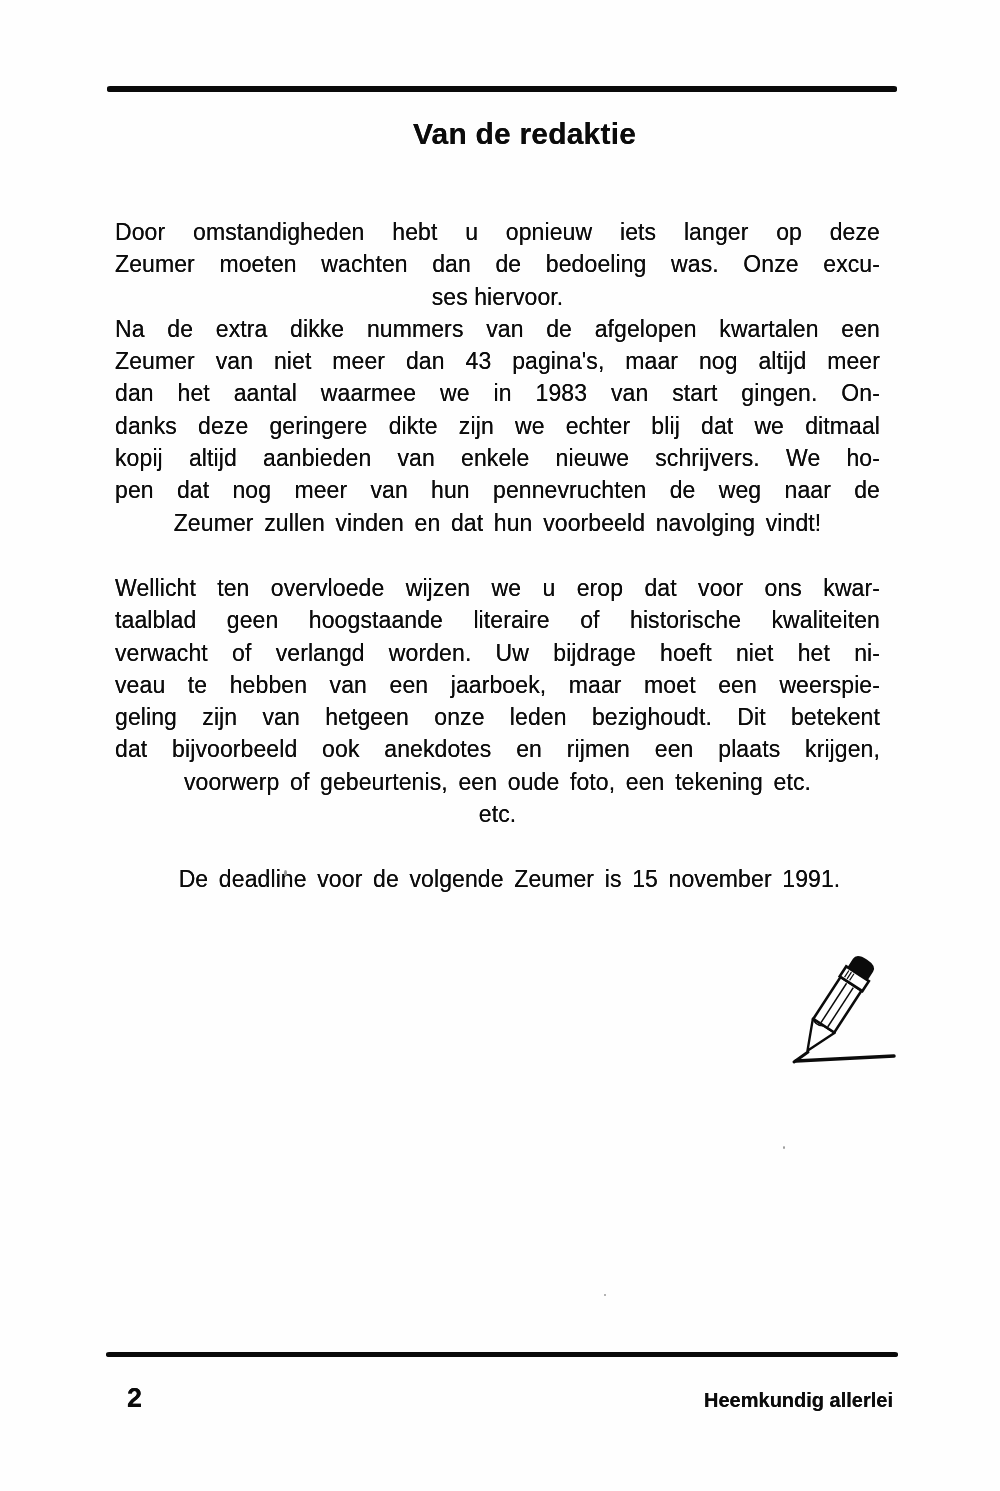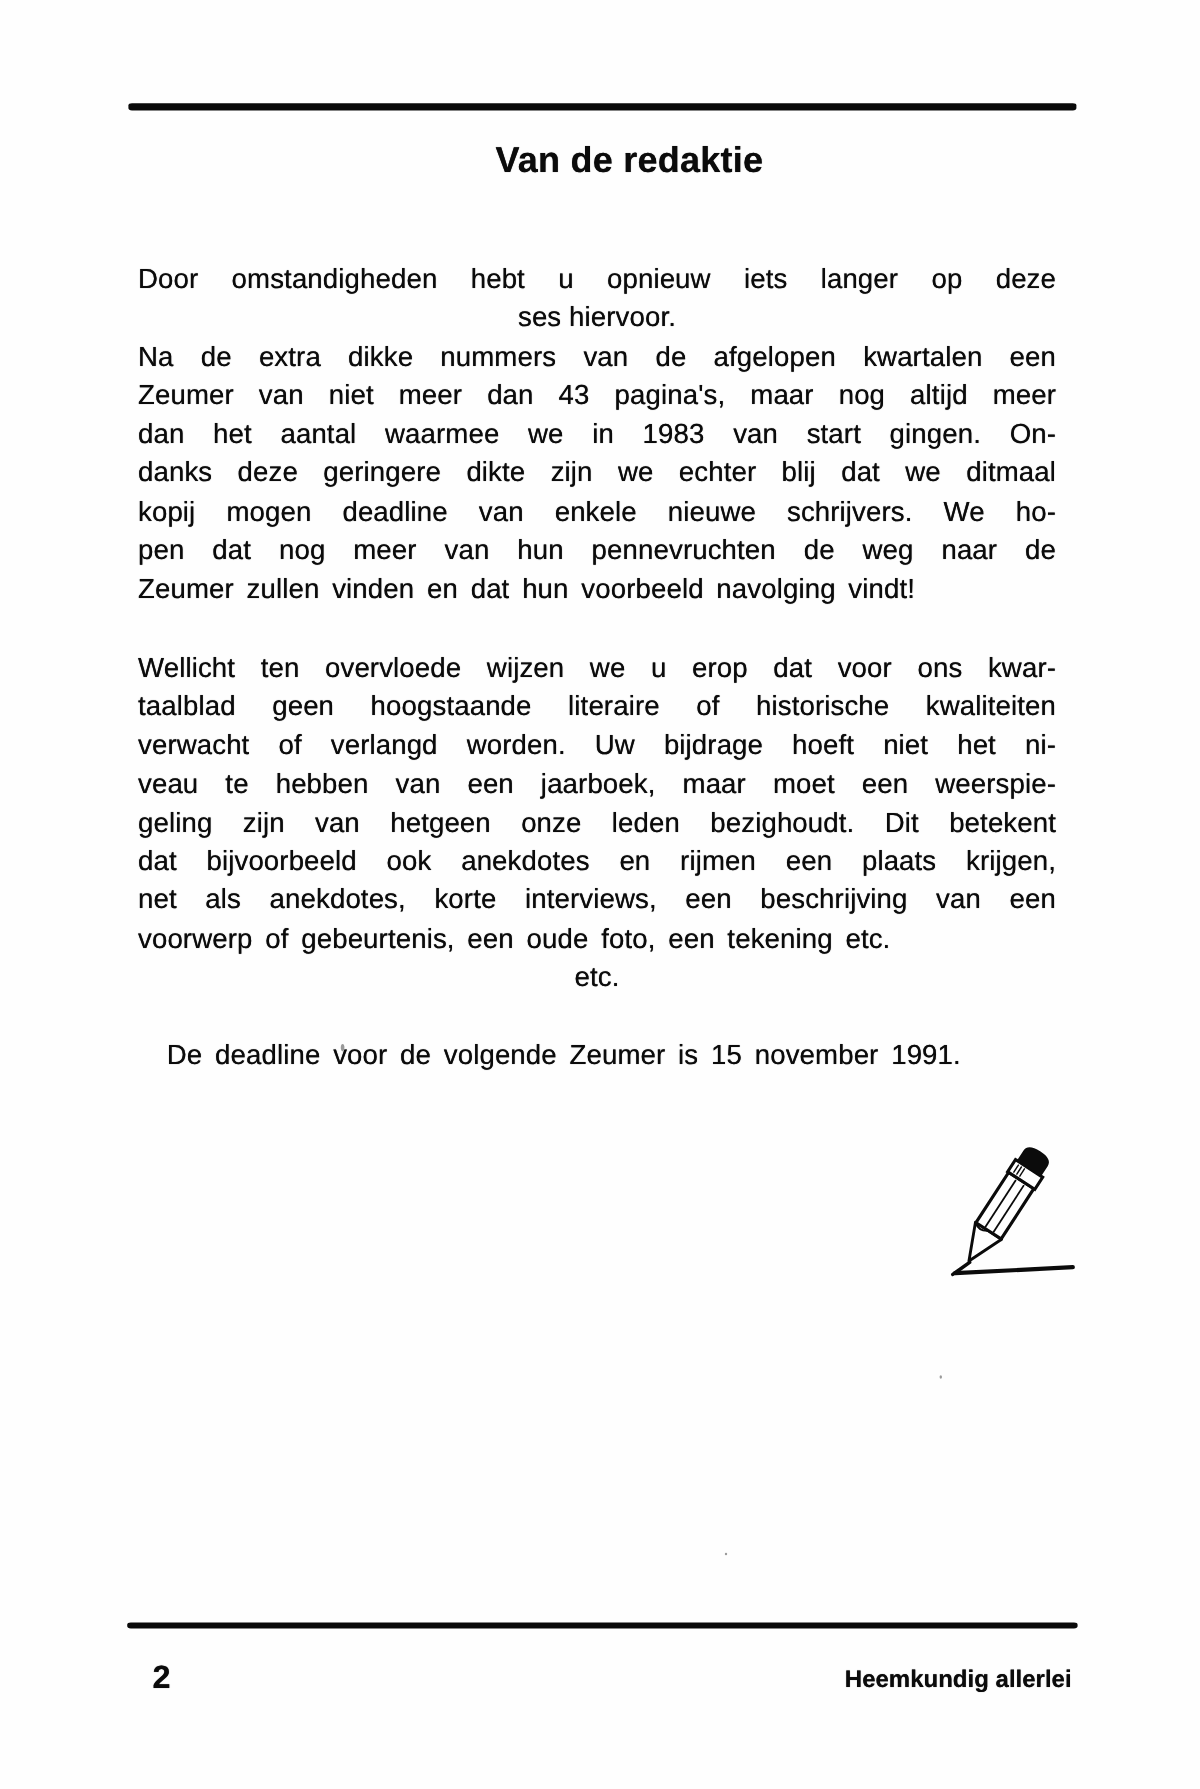--- a/index.html
+++ b/index.html
@@ -32,21 +32,21 @@
     font-size: 23px;
     line-height: 32.3px;
     letter-spacing: 0.1px;
     text-shadow: 0 0 0.6px rgba(0,0,0,0.85);
   }
   .para { margin: 0 0 33px 0; }
   .para:last-child { margin-bottom: 0; margin-left: 24px; }
   .line { word-spacing: 0.1em; }
   .jline { text-align: justify; text-align-last: justify; }
   .plain { text-align: center; word-spacing: normal; }
-  .spread { text-align: left; word-spacing: 0.18em; }
+  .spread { text-align: center; word-spacing: 0.18em; }
   .page-number {
     position: absolute;
     left: 127px; top: 1383px;
     font-size: 27px;
     font-weight: 700;
     text-shadow: 0 0 0.6px rgba(0,0,0,0.85);
   }
   .footer-title {
     position: absolute;
     left: 128px; top: 1389px; width: 765px;
@@ -67,38 +67,38 @@
 <div class="page">
 
   <div class="rule rule-top"></div>
 
   <h1 class="title">Van de redaktie</h1>
 
   <div class="body">
 
     <div class="para">
       <div class="line jline">Door omstandigheden hebt u opnieuw iets langer op deze</div>
+      <div class="line jline">Zeumer moeten wachten dan de bedoeling was. Onze excu-</div>
       <div class="line plain">ses hiervoor.</div>
       <div class="line jline">Na de extra dikke nummers van de afgelopen kwartalen een</div>
       <div class="line jline">Zeumer van niet meer dan 43 pagina's, maar nog altijd meer</div>
       <div class="line jline">dan het aantal waarmee we in 1983 van start gingen. On-</div>
       <div class="line jline">danks deze geringere dikte zijn we echter blij dat we ditmaal</div>
-      <div class="line jline">kopij mogen deadline van enkele nieuwe schrijvers. We ho-</div>
+      <div class="line jline">kopij altijd aanbieden van enkele nieuwe schrijvers. We ho-</div>
       <div class="line jline">pen dat nog meer van hun pennevruchten de weg naar de</div>
       <div class="line spread">Zeumer zullen vinden en dat hun voorbeeld navolging vindt!</div>
     </div>
 
     <div class="para">
       <div class="line jline">Wellicht ten overvloede wijzen we u erop dat voor ons kwar-</div>
       <div class="line jline">taalblad geen hoogstaande literaire of historische kwaliteiten</div>
       <div class="line jline">verwacht of verlangd worden. Uw bijdrage hoeft niet het ni-</div>
       <div class="line jline">veau te hebben van een jaarboek, maar moet een weerspie-</div>
       <div class="line jline">geling zijn van hetgeen onze leden bezighoudt. Dit betekent</div>
       <div class="line jline">dat bijvoorbeeld ook anekdotes en rijmen een plaats krijgen,</div>
-      <div class="line jline">net als anekdotes, korte interviews, een beschrijving van een</div>
       <div class="line spread">voorwerp of gebeurtenis, een oude foto, een tekening etc.</div>
       <div class="line plain">etc.</div>
     </div>
 
     <div class="para">
       <div class="line spread">De deadline voor de volgende Zeumer is 15 november 1991.</div>
     </div>
 
   </div>
 

